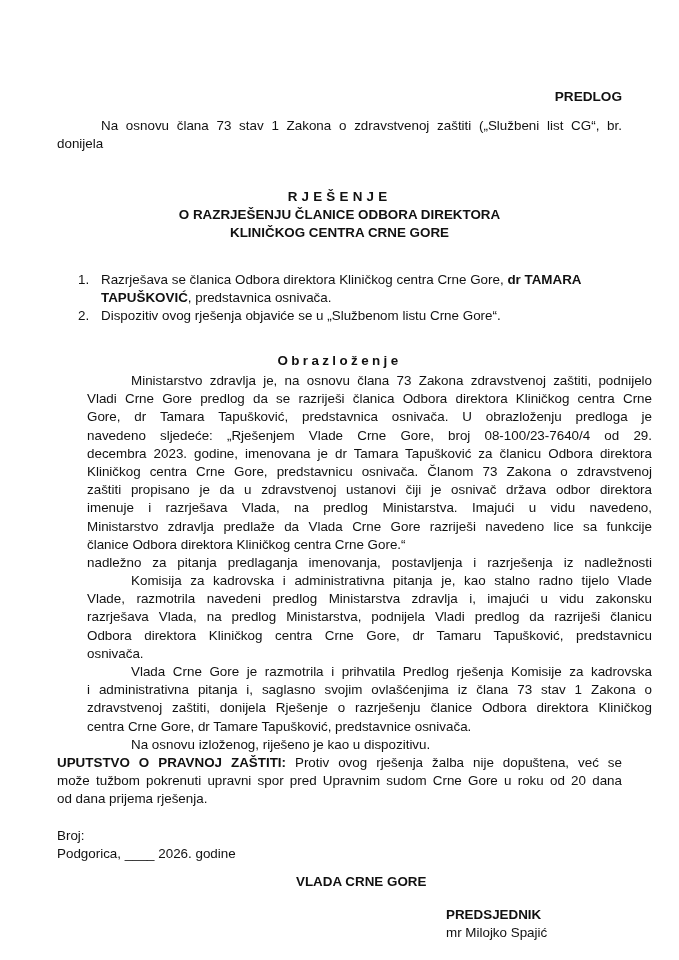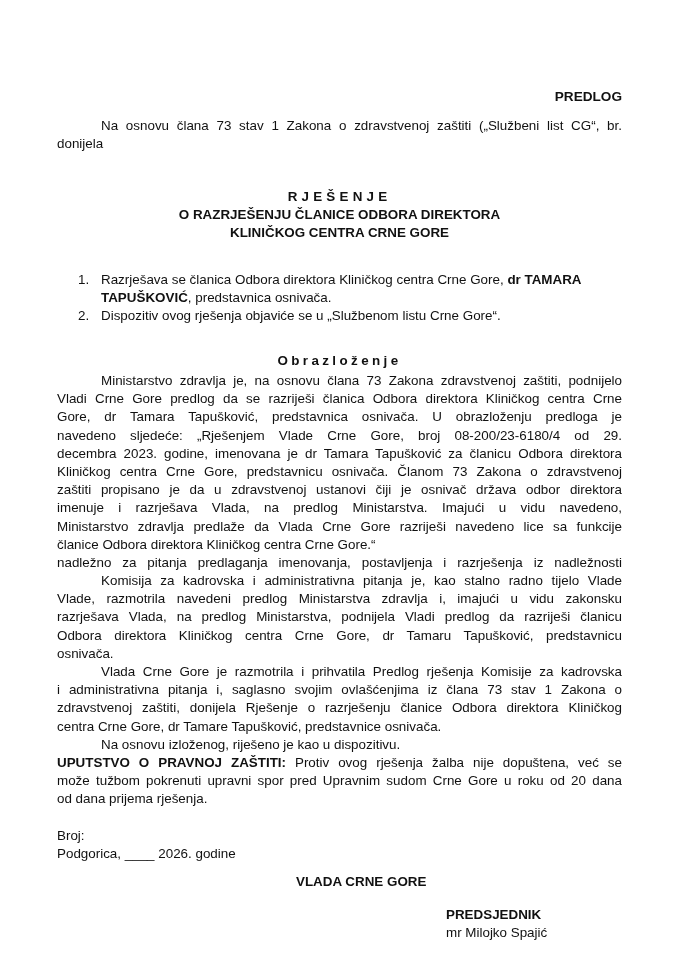--- a/index.html
+++ b/index.html
@@ -48,25 +48,25 @@
       <div class="line"><span class="b">TAPUŠKOVIĆ</span><span>, predstavnica osnivača.</span></div>
     </li>
     <li>
       <span class="num">2.</span>
       <div class="line">Dispozitiv ovog rješenja objaviće se u „Službenom listu Crne Gore“.</div>
     </li>
   </ol>
 
   <div class="col center b spaced" style="top:340px; letter-spacing:3.4px;margin-top:12px;">Obrazloženje</div>
 
-  <div class="col" style="top:372px;">
+  <div class="col" style="top:372px;margin-left:30px;">
     <div class="jline indent">Ministarstvo zdravlja je, na osnovu člana 73 Zakona zdravstvenoj zaštiti, podnijelo</div>
     <div class="jline">Vladi Crne Gore predlog da se razriješi članica Odbora direktora Kliničkog centra Crne</div>
     <div class="jline">Gore, dr Tamara Tapušković, predstavnica osnivača. U obrazloženju predloga je</div>
-    <div class="jline">navedeno sljedeće: „Rješenjem Vlade Crne Gore, broj 08-200/23-6180/4 od 29.</div>
+    <div class="jline">navedeno sljedeće: „Rješenjem Vlade Crne Gore, broj 08-100/23-7640/4 od 29.</div>
     <div class="jline">decembra 2023. godine, imenovana je dr Tamara Tapušković za članicu Odbora direktora</div>
     <div class="jline">Kliničkog centra Crne Gore, predstavnicu osnivača. Članom 73 Zakona o zdravstvenoj</div>
     <div class="jline">zaštiti propisano je da u zdravstvenoj ustanovi čiji je osnivač država odbor direktora</div>
     <div class="jline">imenuje i razrješava Vlada, na predlog Ministarstva. Imajući u vidu navedeno,</div>
     <div class="jline">Ministarstvo zdravlja predlaže da Vlada Crne Gore razriješi navedeno lice sa funkcije</div>
     <div class="line">članice Odbora direktora Kliničkog centra Crne Gore.“</div>
 
     <div class="jline">nadležno za pitanja predlaganja imenovanja, postavljenja i razrješenja iz nadležnosti</div>
     <div class="jline indent">Komisija za kadrovska i administrativna pitanja je, kao stalno radno tijelo Vlade</div>
     <div class="jline">Vlade, razmotrila navedeni predlog Ministarstva zdravlja i, imajući u vidu zakonsku</div>

